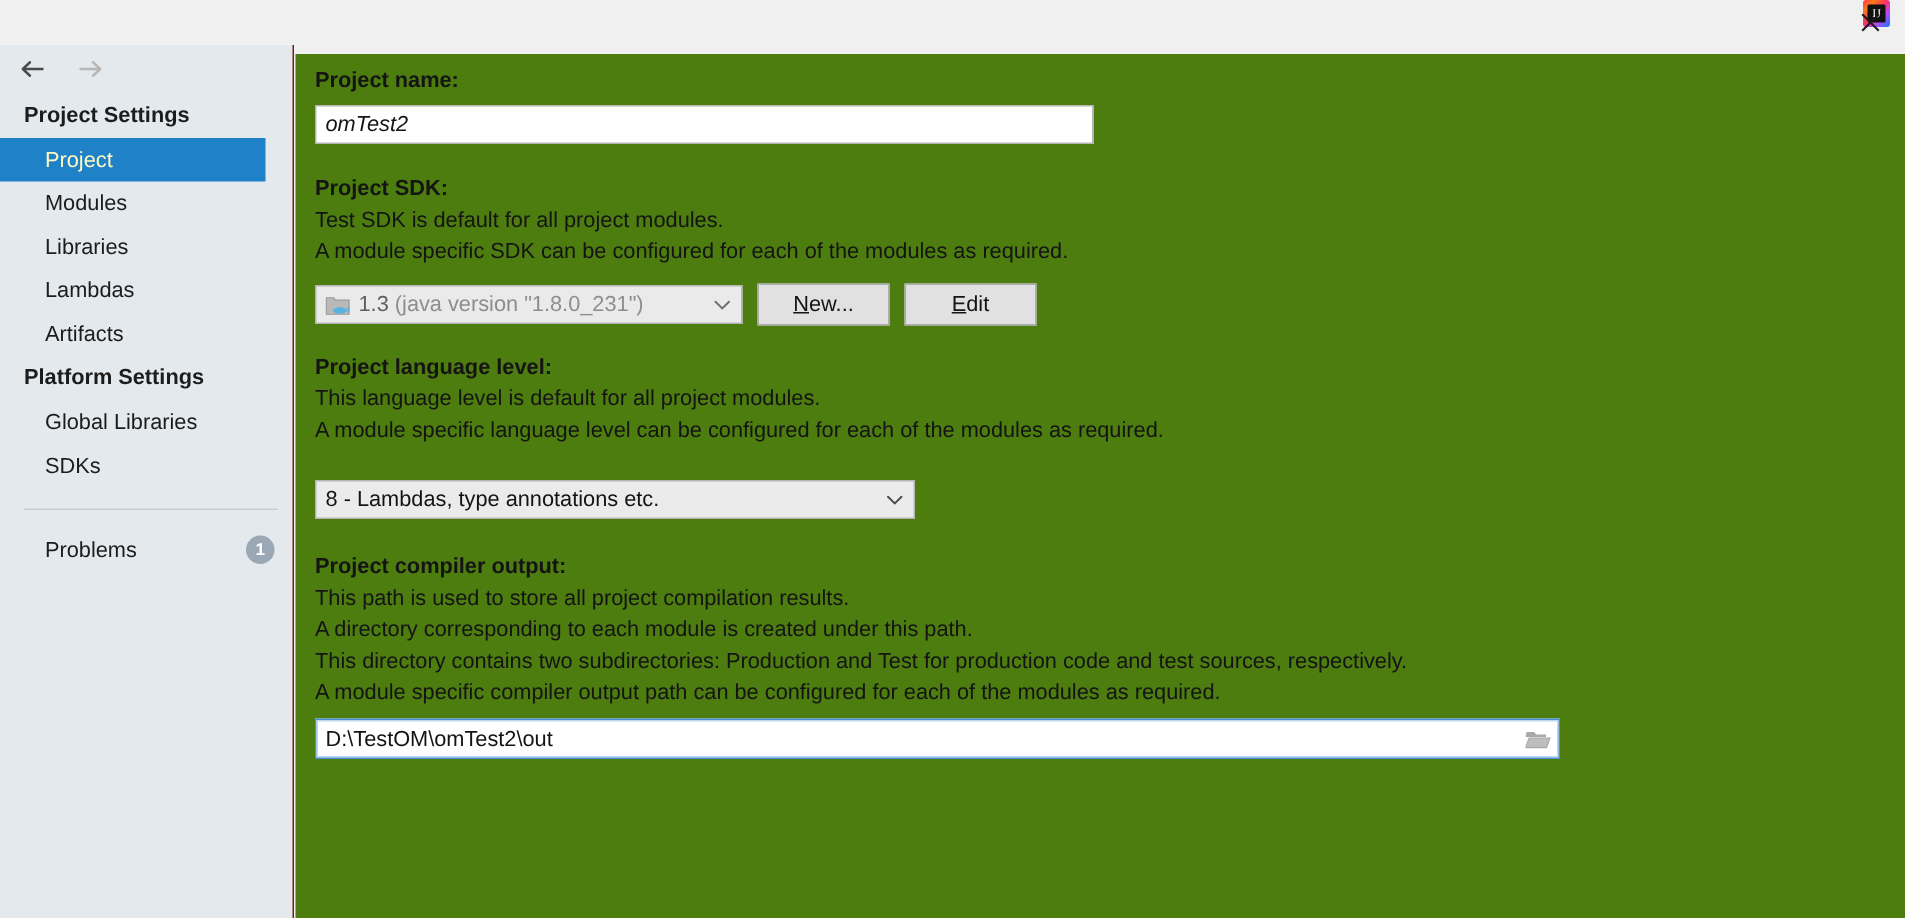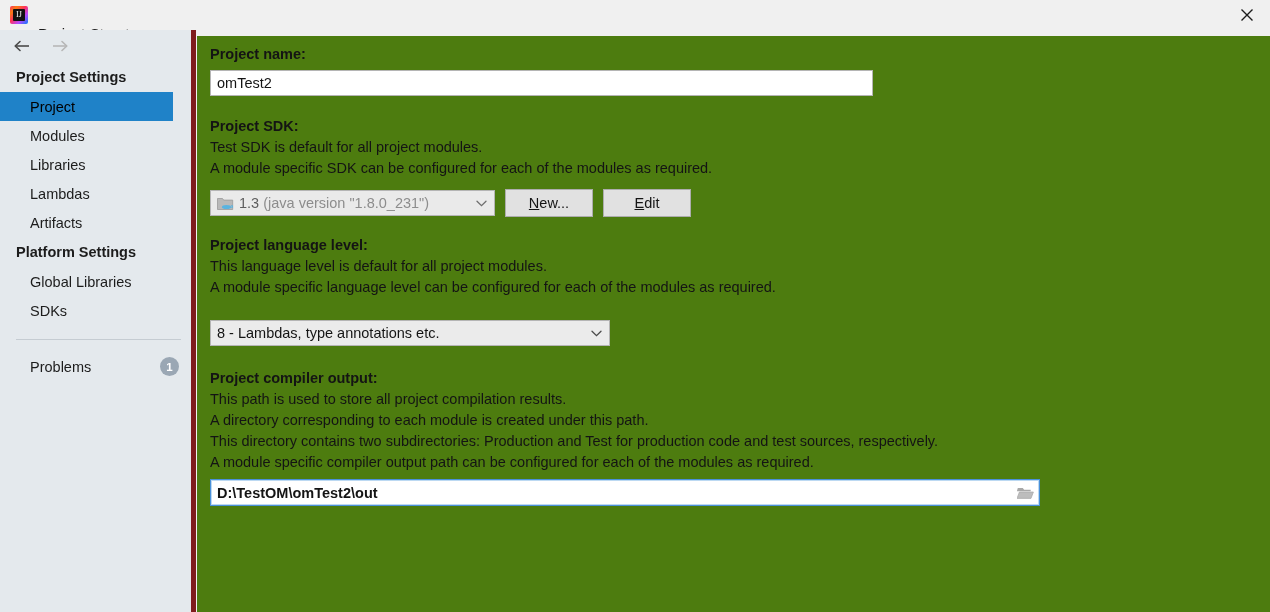--- a/index.html
+++ b/index.html
@@ -14,21 +14,21 @@
     position: relative;
     width: 1270px; height: 612px;
     background: #f0f0f0;
   }
 
   
   .titlebar {
     position: absolute; left: 0; top: 0;
     width: 1270px; height: 30px;
     background: #f0f0f0;
-    display: flex; align-items: center;
+    display: flex; align-items: flex-end; flex-direction: column;
   }
   .app-icon {
     width: 18px; height: 18px;
     margin-left: 10px; margin-right: 10px;
     position: relative;
     flex: 0 0 auto;
   }
   .app-icon .sq {
     position: absolute; inset: 0;
     background: linear-gradient(135deg, #fe315d 0%, #f97a12 22%, #fe315d 45%, #b74aff 70%, #087cfa 100%);
@@ -56,21 +56,21 @@
     display: flex; align-items: center; justify-content: center;
     cursor: pointer;
   }
   .close-btn svg { display: block; }
 
   
   .sidebar {
     position: absolute; left: 0; top: 30px;
     width: 196px; height: 582px;
     background: #e4e9ed;
-    border-right: 5px solid #7f1d1d;
+    border-right: 1px solid #7f1d1d;
   }
   .nav-bar {
     height: 32px;
     display: flex; align-items: center;
     padding-left: 12px;
     gap: 18px;
   }
   .nav-arrow {
     width: 20px; height: 20px;
     display: flex; align-items: center; justify-content: center;
@@ -88,21 +88,21 @@
   .nav-item {
     height: 29px;
     display: flex; align-items: center;
     padding-left: 30px;
     font-size: 14.5px;
     color: #1c1c1c;
     cursor: pointer;
   }
   .nav-item.selected {
     background: #1f82c8;
-    color: #000000;
+    color: #fef9c3;
     margin-right: 18px;
   }
   .sidebar-divider {
     height: 1px;
     background: #c5ccd2;
     margin: 14px 10px 12px 16px;
   }
   .problems-item {
     height: 29px;
     display: flex; align-items: center;
@@ -147,21 +147,21 @@
   .text-input {
     height: 26px;
     background: #ffffff;
     border: 1px solid #b5b5b5;
     font-size: 14.5px;
     color: #141414;
     padding: 0 6px;
     display: flex; align-items: center;
     font-family: "Liberation Sans", sans-serif;
   }
-  #project-name-input { width: 663px; margin-top: 5px; }
+  #project-name-input { width: 519px; margin-top: 5px; font-style: italic; }
 
   .row { display: flex; align-items: center; gap: 10px; margin-top: 10px; }
 
   .combo {
     height: 26px;
     border: 1px solid #b5b5b5;
     background: #e8e8e8;
     display: flex; align-items: center;
     padding-left: 6px; padding-right: 4px;
     font-size: 14.5px;
@@ -196,21 +196,20 @@
   .btn u { text-decoration: underline; }
 
   .path-field {
     width: 830px; height: 27px;
     background: #ffffff;
     border: 1px solid #4a90d9;
     box-shadow: inset 0 0 0 1px #bcd9f2;
     margin-top: 6px;
     display: flex; align-items: center;
     padding: 0 4px 0 6px;
-    font-weight: bold;
   }
   .path-text {
     flex: 1 1 auto;
     font-size: 14.5px;
     color: #141414;
     white-space: nowrap;
   }
   .browse-icon {
     width: 20px; height: 18px;
     flex: 0 0 auto;

